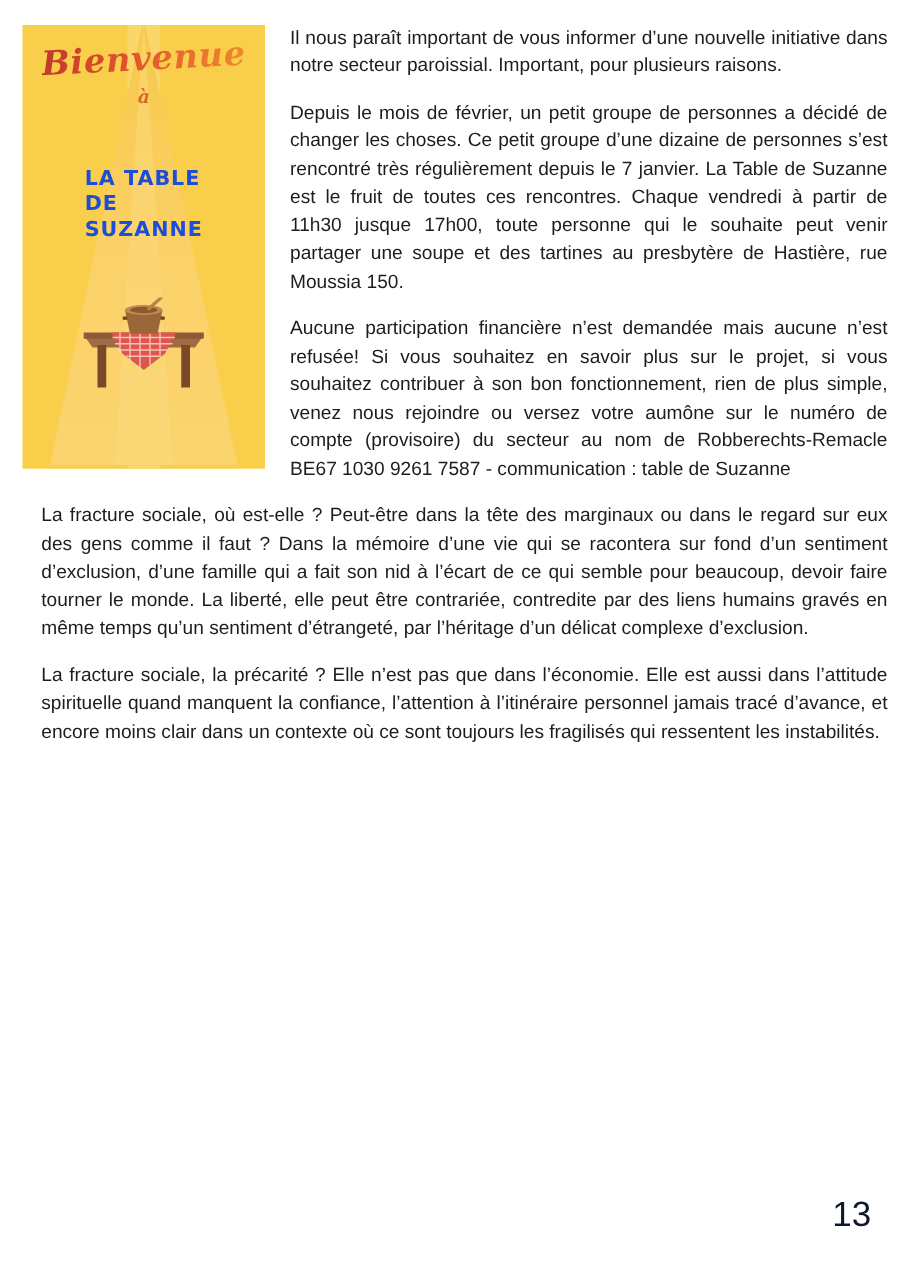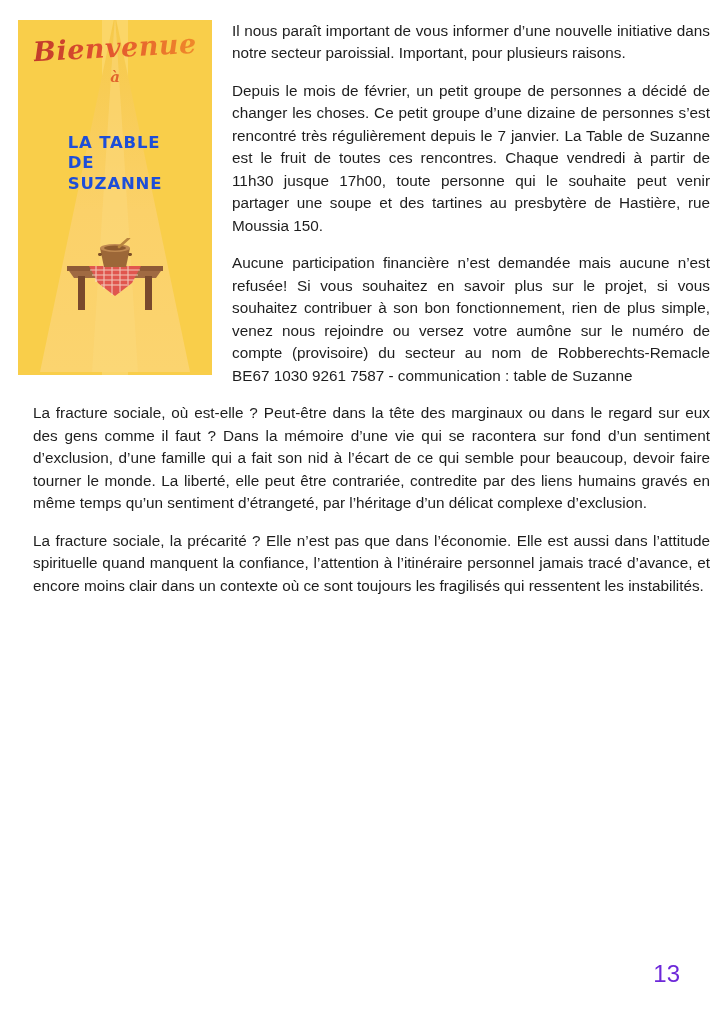--- a/index.html
+++ b/index.html
@@ -115,24 +115,24 @@
     line-height: 1.47;
     text-align: justify;
     color: #1d1d1d;
     -webkit-hyphens: none;
     hyphens: none;
   }
   p.para:last-of-type { margin-bottom: 0; }
 
   .pagenum {
     position: absolute;
-    right: 44px;
+    right: 27px;
     bottom: 36px;
-    font-size: 24px;
-    color: #6d28d9;
+    font-size: 28px;
+    color: #0f172a;
     font-family: "Liberation Sans", sans-serif;
   }
 </style>
 </head>
 <body>
 
 <div class="page">
 
   <div class="poster">
 

